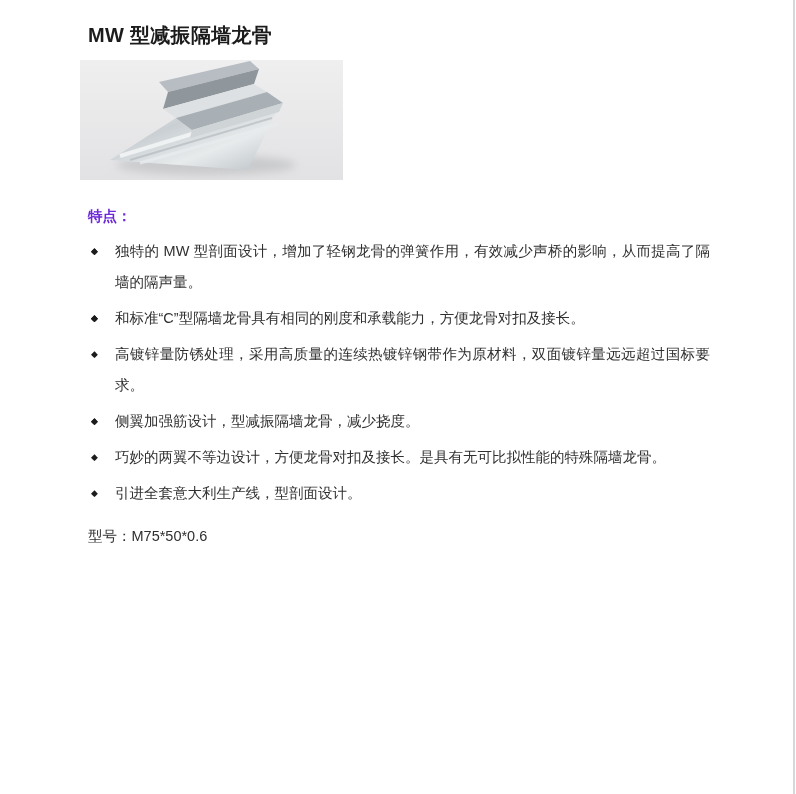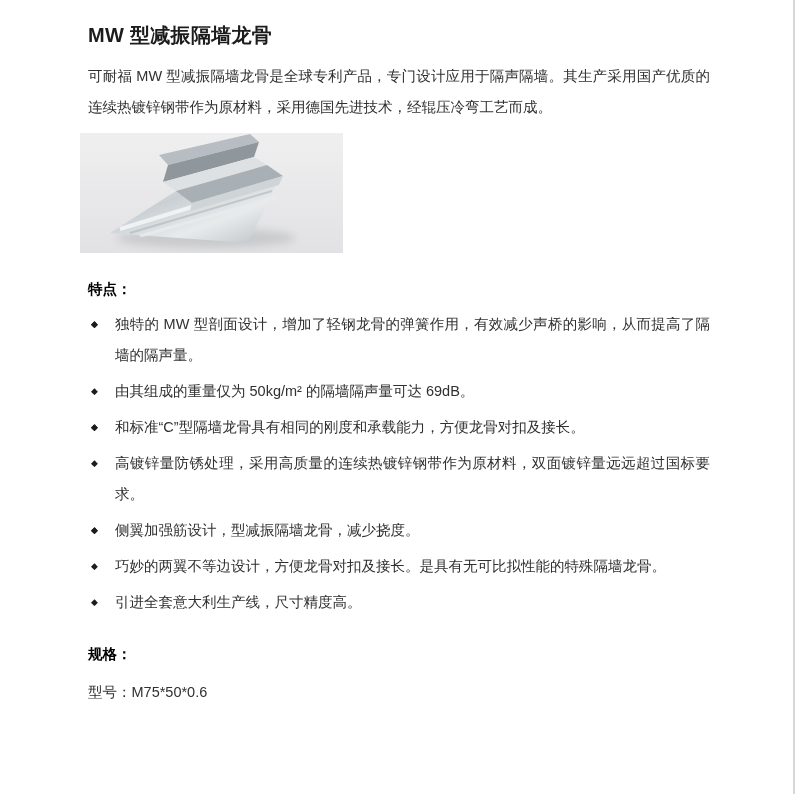--- a/index.html
+++ b/index.html
@@ -25,21 +25,21 @@
     text-align:justify;
   }
   .photo {
     margin:10px 0 0 -8px;
     width:263px; height:120px;
     line-height:0;
   }
   p.sec {
     margin:26px 0 0;
     font-size:14.5px; line-height:21px;
-    font-weight:700; color:#000000;
+    font-weight:700; color:#6d28d9;
   }
   ul.features {
     list-style:none;
     margin:9px 0 0; padding:0;
     font-size:14.5px;
   }
   ul.features li {
     position:relative;
     padding-left:27px;
     line-height:31px;
@@ -63,21 +63,20 @@
     background:#d5d8da;
   }
 </style>
 </head>
 <body>
 
 <div class="doc">
 
   <h1 class="title">MW 型减振隔墙龙骨</h1>
 
-  <p class="intro">可耐福 MW 型减振隔墙龙骨是全球专利产品，专门设计应用于隔声隔墙。其生产采用国产优质的连续热镀锌钢带作为原材料，采用德国先进技术，经辊压冷弯工艺而成。</p>
 
   <div class="photo">
     <svg width="263" height="120" viewBox="0 0 263 120" xmlns="http://www.w3.org/2000/svg">
       <defs>
         <linearGradient id="bgG" x1="0" y1="0" x2="0" y2="1">
           <stop offset="0" stop-color="#efeff0"></stop>
           <stop offset="1" stop-color="#e2e2e4"></stop>
         </linearGradient>
         <linearGradient id="faceG" x1="0" y1="0" x2="1" y2="1">
           <stop offset="0" stop-color="#eef1f2"></stop>
@@ -113,21 +112,20 @@
         <span class="bullet">◆</span>
       </li>
 
       <li>
         <span class="bullet">◆</span>
         <span class="txt">独特的 MW 型剖面设计，增加了轻钢龙骨的弹簧作用，有效减少声桥的影响，从而提高了隔墙的隔声量。</span>
       </li>
 
       <li>
         <span class="bullet">◆</span>
-        <span class="txt">由其组成的重量仅为 50kg/m² 的隔墙隔声量可达 69dB。</span>
       </li>
 
       <li>
         <span class="bullet">◆</span>
       </li>
 
       <li>
         <span class="bullet">◆</span>
         <span class="txt">和标准“C”型隔墙龙骨具有相同的刚度和承载能力，方便龙骨对扣及接长。</span>
       </li>
@@ -146,23 +144,22 @@
         <span class="txt">侧翼加强筋设计，型减振隔墙龙骨，减少挠度。</span>
       </li>
 
       <li>
         <span class="bullet">◆</span>
         <span class="txt">巧妙的两翼不等边设计，方便龙骨对扣及接长。是具有无可比拟性能的特殊隔墙龙骨。</span>
       </li>
 
       <li>
         <span class="bullet">◆</span>
-        <span class="txt">引进全套意大利生产线，尺寸精度高。</span>
+        <span class="txt">引进全套意大利生产线，型剖面设计。</span>
       </li>
     </ul>
 
-  <p class="sec">规格：</p>
 
   <p class="spec first">型号：M75*50*0.6</p>
 
 </div>
 
 <div class="page-edge"></div>
 
 </body></html>

